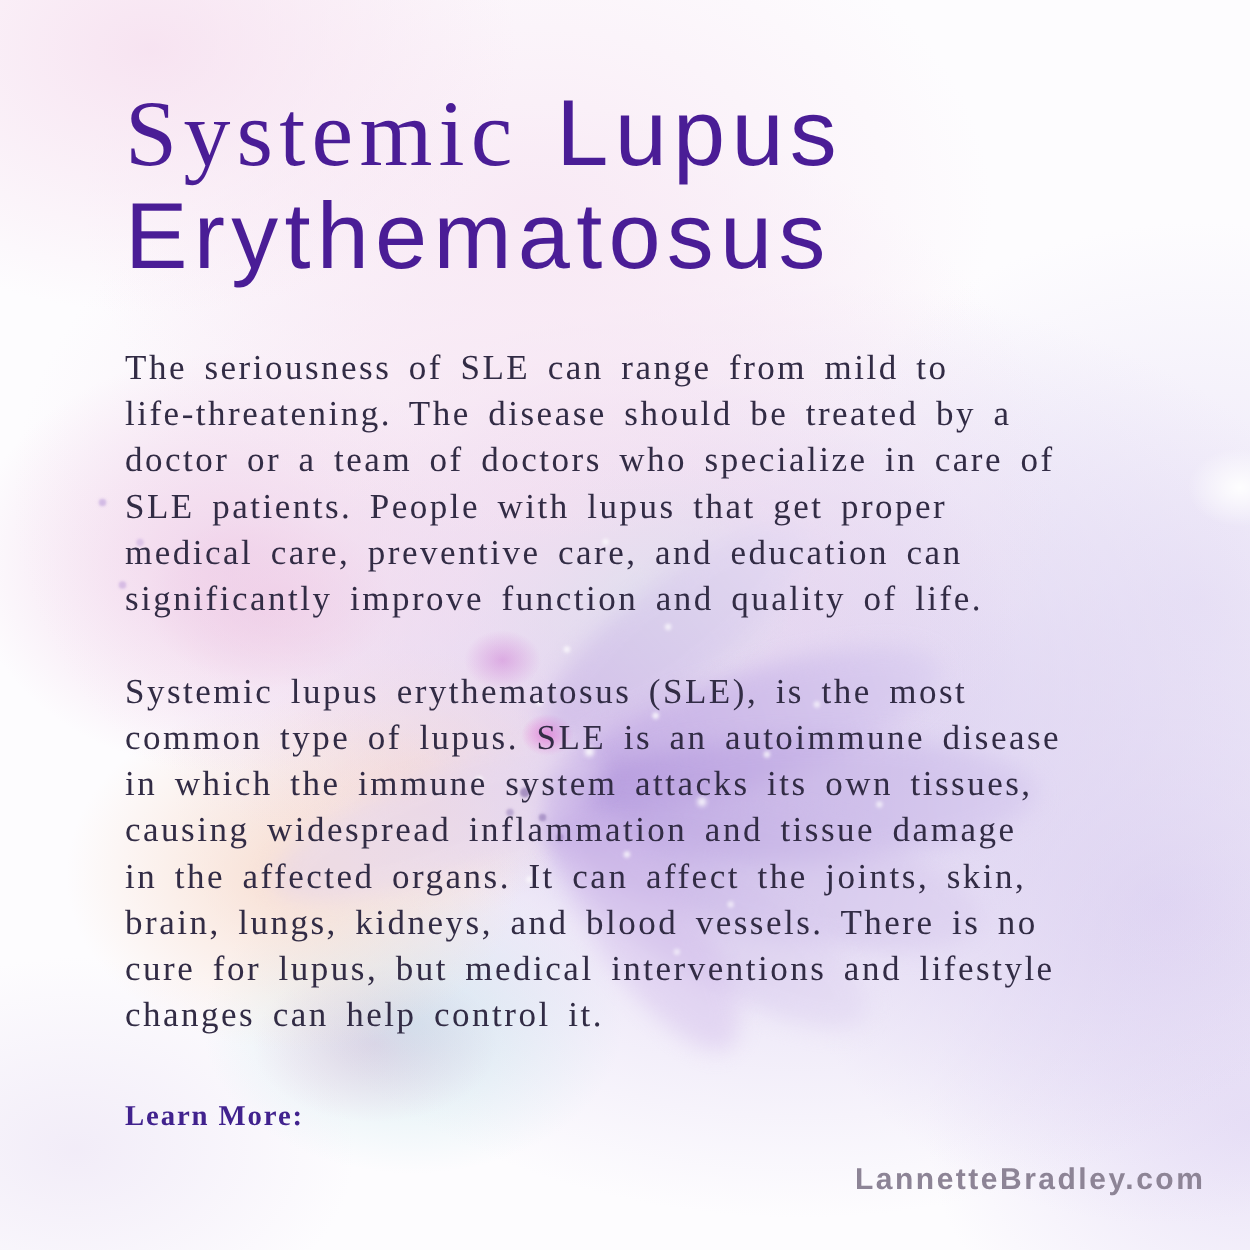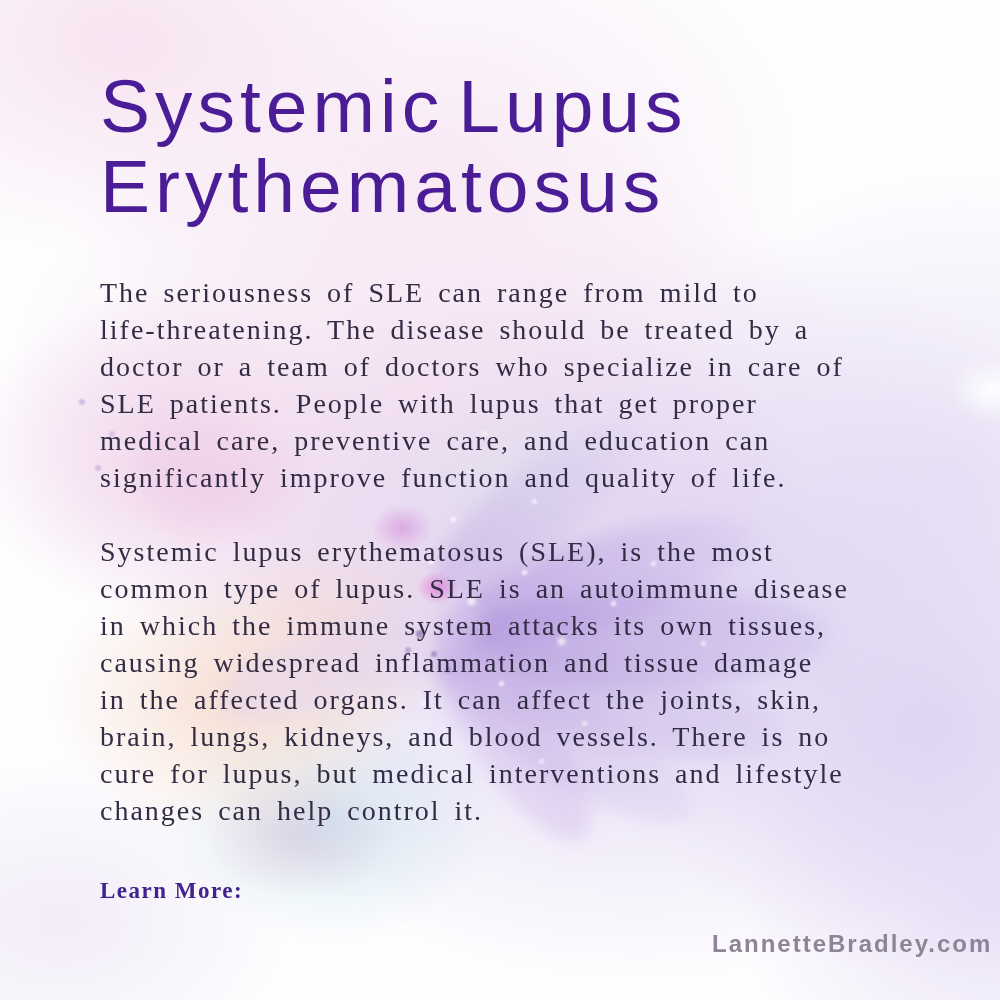--- a/index.html
+++ b/index.html
@@ -83,21 +83,21 @@
   
   .content{position:absolute;left:100px;top:66px;width:860px;}
   .title{
     font-family:"Liberation Sans", sans-serif;
     font-weight:normal;
     font-size:75px;line-height:80px;letter-spacing:5px;
     color:var(--title-color);
     margin-bottom:48px;
   }
   .title .bold{font-weight:normal;}
-  .title .w1{margin-right:14px;}
+  .title .w1{margin-right:30px;font-family:Liberation Serif, serif;}
   .para{
     font-family:"Liberation Serif", serif;
     font-size:28px;line-height:37px;
     letter-spacing:2px;word-spacing:5px;
     color:var(--body-text);
     white-space:pre;
     margin-bottom:37px;
   }
   .learn-more{margin-top:48px;}
   .lm-label{
@@ -105,21 +105,21 @@
     font-size:23px;line-height:28px;letter-spacing:1.5px;
     color:var(--learn-more-label);
   }
   .lm-lines{
     font-family:"Liberation Serif", serif;
     font-size:23px;line-height:30px;letter-spacing:1.5px;
     color:var(--learn-more-link);
     white-space:pre;margin-top:3px;
   }
   .attribution{
-    position:absolute;left:712px;top:930px;
+    position:absolute;left:684px;top:930px;
     font-family:"Liberation Sans", sans-serif;font-weight:bold;
     font-size:24px;letter-spacing:2px;
     color:var(--attribution);
   }
 </style>
 </head>
 <body>
 
 <div class="bg"></div>
 <div>

